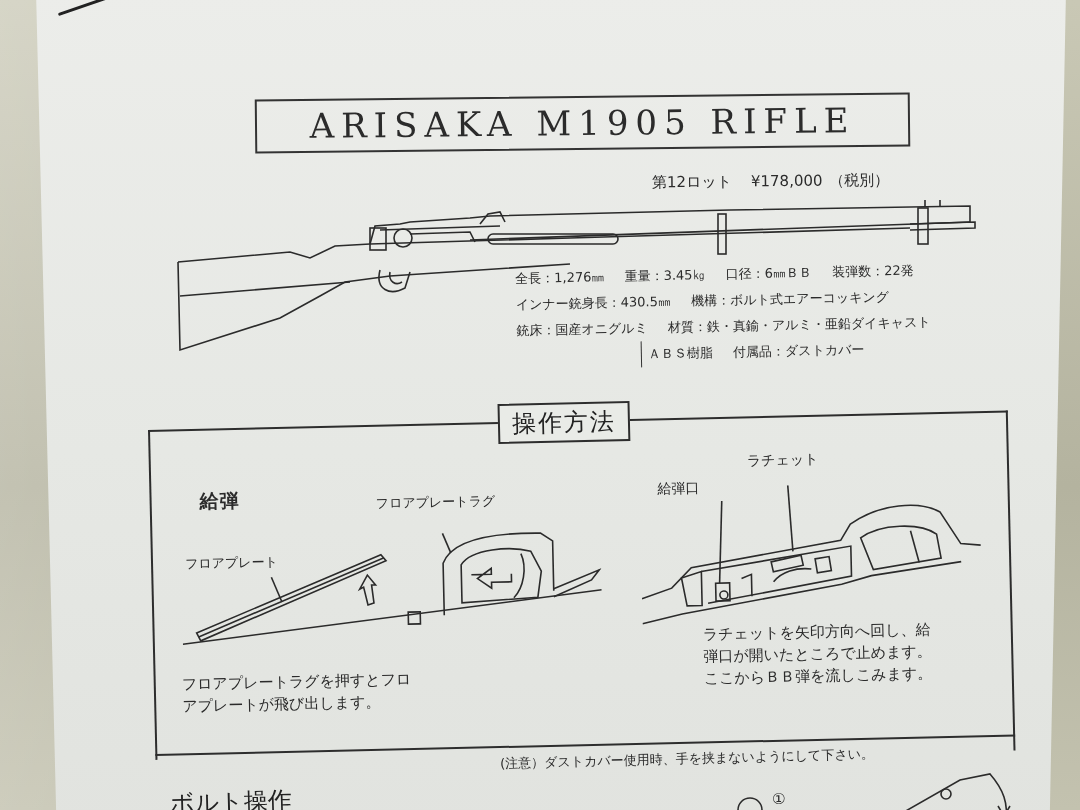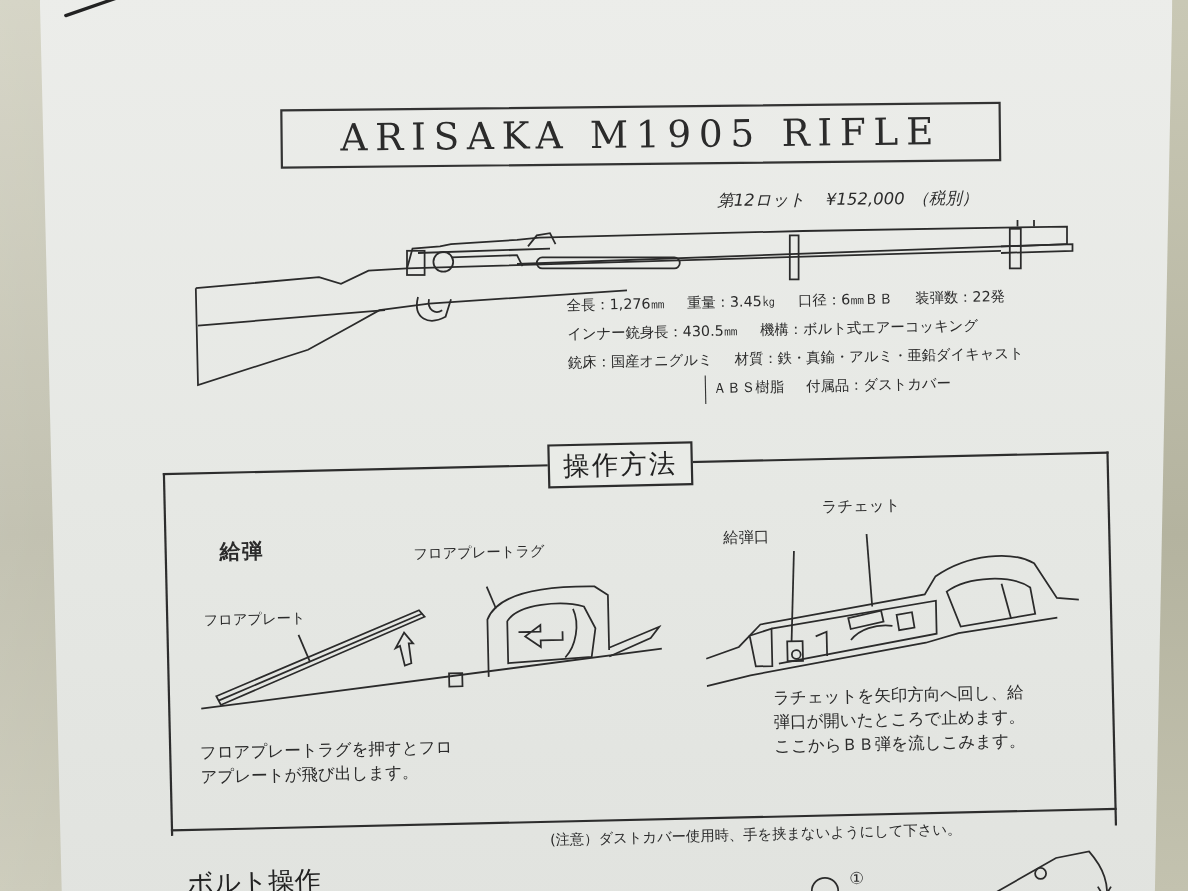--- a/index.html
+++ b/index.html
@@ -29,21 +29,21 @@
     border: 2px solid #333; box-sizing: border-box; transform: rotate(-0.6deg);
     display: flex; align-items: center; justify-content: center;
   }
   .title-text {
     font-family: "DejaVu Serif", serif; font-size: 34px; letter-spacing: 7px; color: #2b2b2b;
   }
   .lot-price {
     position: absolute; left: 652px; top: 172px; font-size: 15px; color: #2b2b2b;
     transform: rotate(-0.6deg); white-space: nowrap;
   }
-  .lot-price span { margin-right: 14px; font-style: italic; }
+  .lot-price span { margin-right: 14px; }
   .rifle-svg { position: absolute; left: 170px; top: 200px; }
   .specs {
     position: absolute; left: 515px; top: 266px; font-size: 13px; color: #2b2b2b;
     transform: rotate(-1.2deg); transform-origin: left top; line-height: 26px;
   }
   .spec-row span { margin-right: 16px; white-space: nowrap; }
   .spec-row.indent { padding-left: 126px; border-left: 1px solid #333; margin-left: 124px; padding-left: 6px; }
   .ops-frame {
     position: absolute; left: 148px; top: 430px; width: 860px; height: 340px;
     transform: rotate(-1.3deg); transform-origin: left top;
@@ -84,21 +84,21 @@
 <div class="backdrop"></div>
 <div class="sheet"></div>
 <div class="pen-mark"></div>
 
 <div class="title-box">
   <span class="title-text">ARISAKA M1905 RIFLE</span>
 </div>
 
 <div class="lot-price">
   <span>第12ロット</span>
-  <span style="margin-right:2px">¥152,000</span>
+  <span style="margin-right:2px">¥178,000</span>
   <span>（税別）</span>
 </div>
 
 <svg class="rifle-svg" width="820" height="160" viewBox="0 0 820 160">
   <g fill="none" stroke="#2b2b2b" stroke-width="1.6">
 
     <path d="M8 62 L10 150 L110 118 L150 96 L175 82 L220 76 L400 64"></path>
     <path d="M8 62 L120 52 L140 58 L165 46 L200 44 L400 38"></path>
     <path d="M10 96 L180 82"></path>
 

